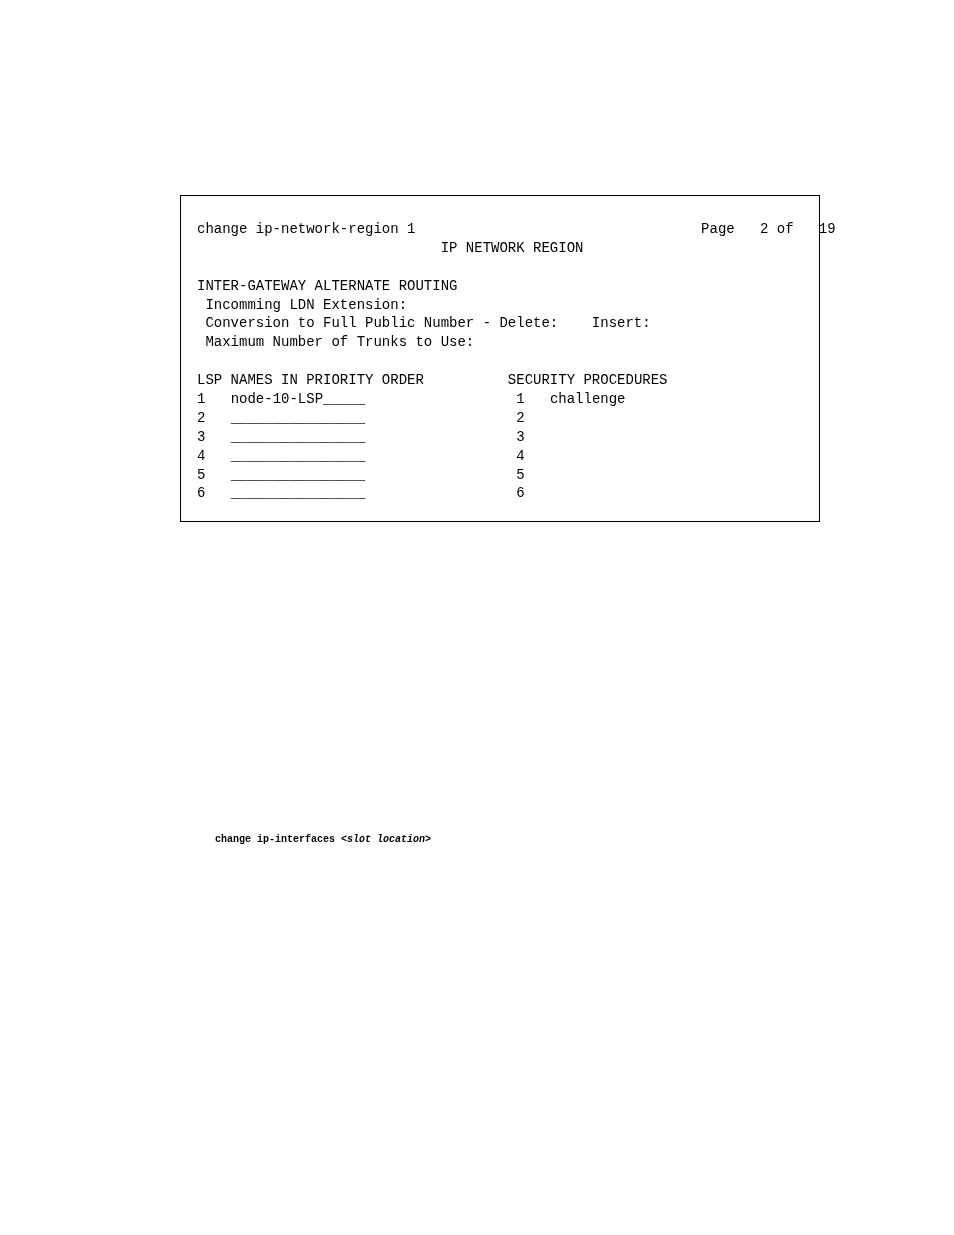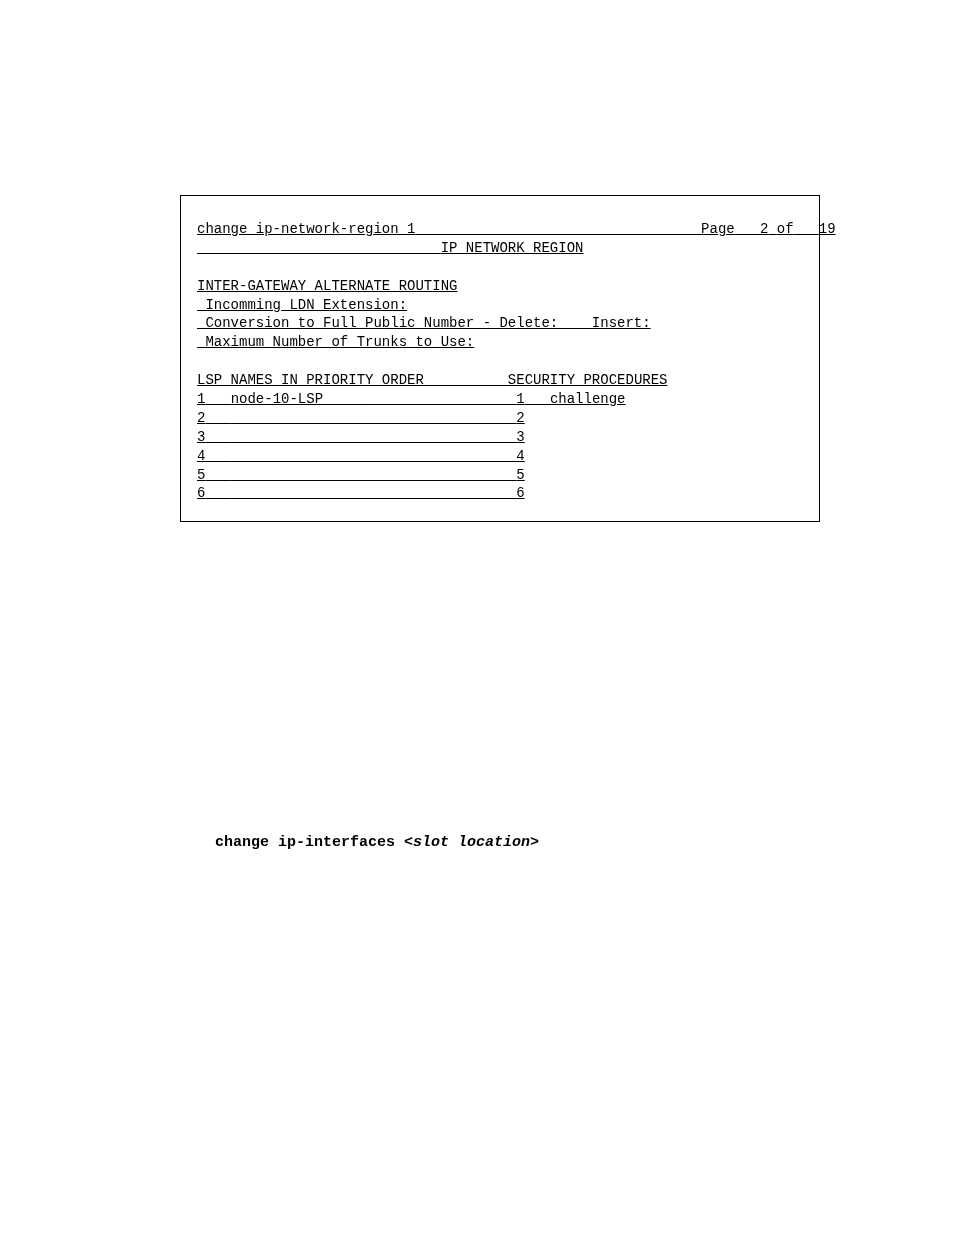--- a/index.html
+++ b/index.html
@@ -16,29 +16,28 @@
   .terminal-box {
     position: absolute;
     left: 180px;
     top: 195px;
     width: 640px;
     border: 1px solid #000;
     padding: 24px 16px 18px 16px;
     box-sizing: border-box;
     white-space: pre;
     line-height: 1.35;
-    text-decoration: underline;
   }
   .command-line {
     position: absolute;
     left: 215px;
     top: 834px;
     font-family: "Courier New", Courier, monospace;
     font-weight: bold;
-    font-size: 15px;
+    font-size: 10px;
   }
   .command-line .italic {
     font-style: italic;
   }
 </style>
 </head>
 <body>
 
 <div class="terminal-box"><span>change ip-network-region 1</span>                                  <span>Page</span>   <span>2</span> <span>of</span>   <span>19</span>
                              <span>IP NETWORK REGION</span>

